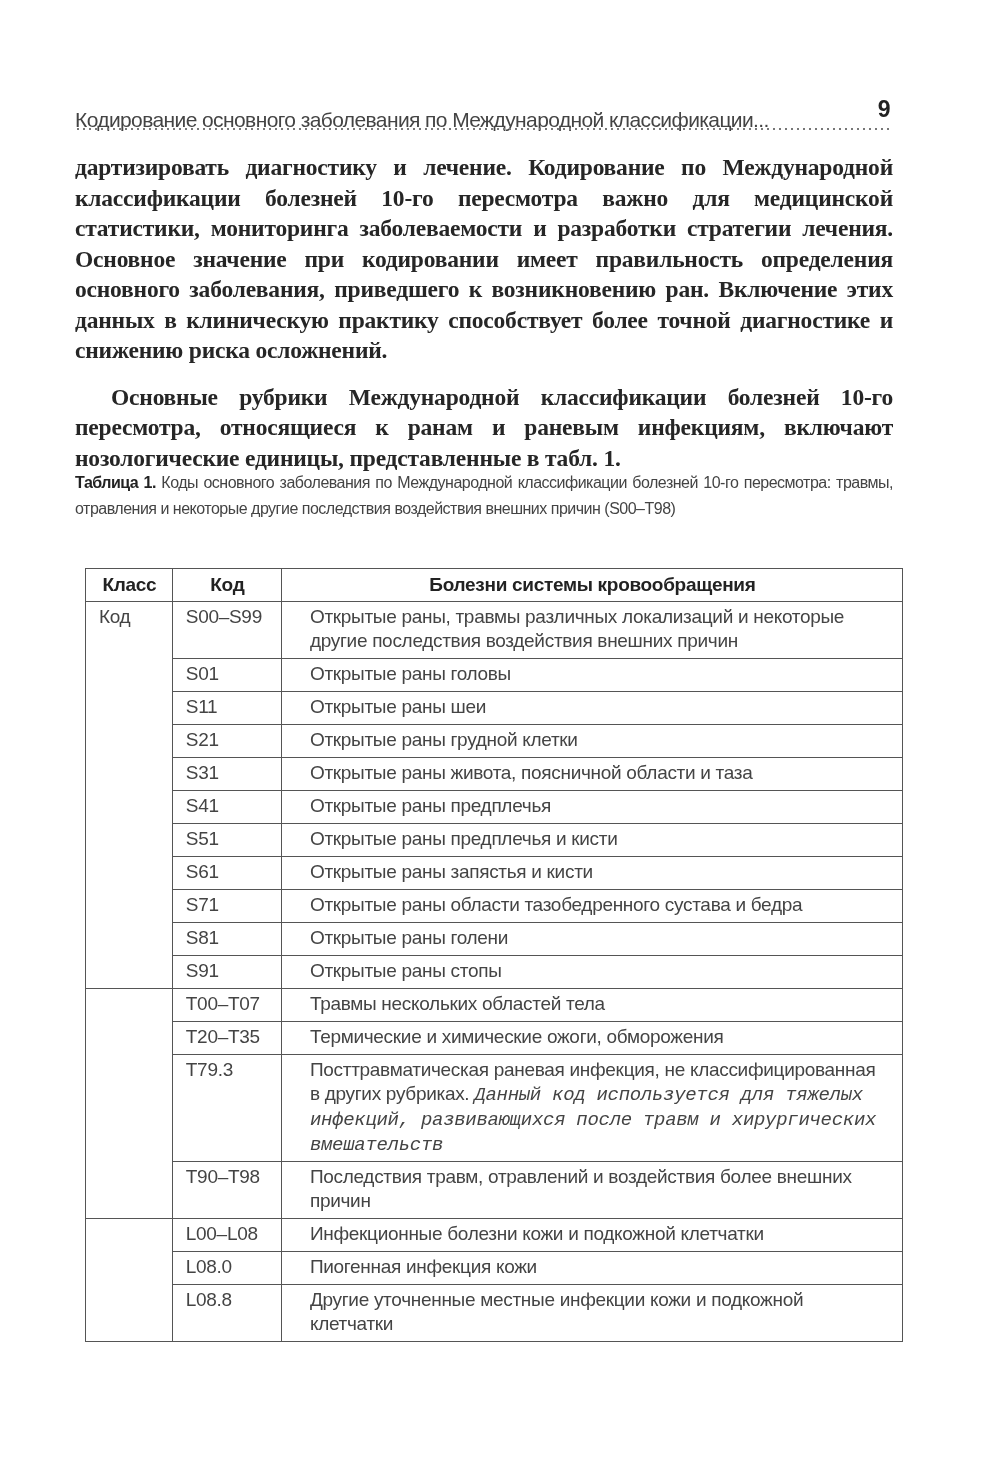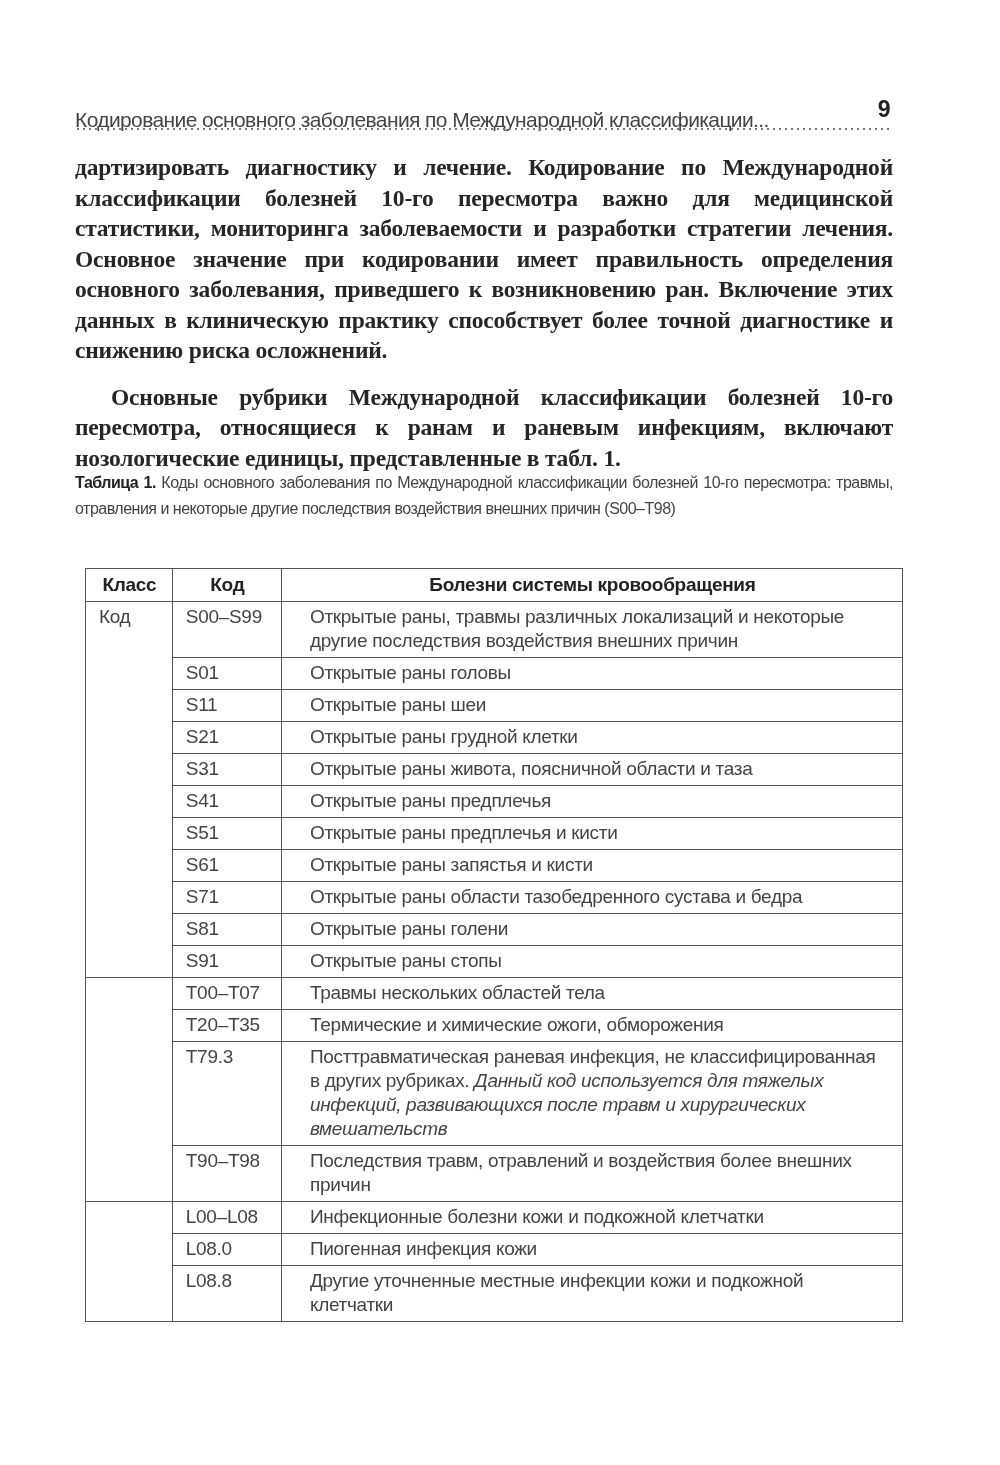--- a/index.html
+++ b/index.html
@@ -23,21 +23,21 @@
   .caption b { color: #222; }
   table.codes { position: absolute; left: 0; top: 568px; width: 818px; border-collapse: collapse;
     font-family: "Liberation Sans", sans-serif; font-size: 19px; color: #444; letter-spacing: -0.3px; margin-left: 10px; }
   table.codes th, table.codes td { border: 1.3px solid #555; padding: 3px 12px 4px 13px; vertical-align: top; line-height: 24px; text-align: left; }
   table.codes th { font-weight: bold; color: #222; text-align: center; padding-top: 4px; }
   table.codes td.cls { width: 61px; border-bottom: none; border-top: none; }
   table.codes tr.group-start td.cls { border-top: 1.3px solid #555; }
   table.codes tr.last td.cls { border-bottom: 1.3px solid #555; }
   table.codes td.code { width: 84px; }
   table.codes td.desc { width: 590px; padding-left: 28px; }
-  table.codes td.desc i { font-style: italic; }
+  table.codes td.desc i { font-style: italic; font-family: Liberation Mono, monospace; }
 </style>
 </head>
 <body>
 
 <div class="page">
   <div class="running-head">
     <span class="title">Кодирование основного заболевания по Международной классификации...</span>
     <span class="pnum">9</span>
   </div>
   <div class="dots"></div>

